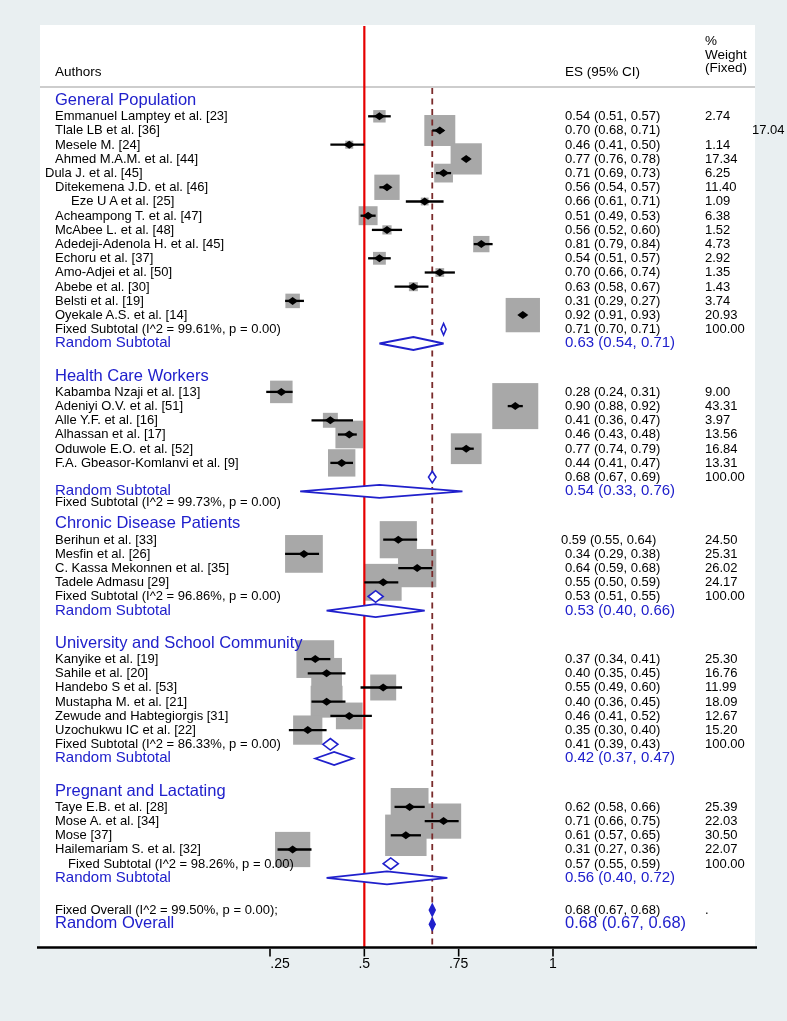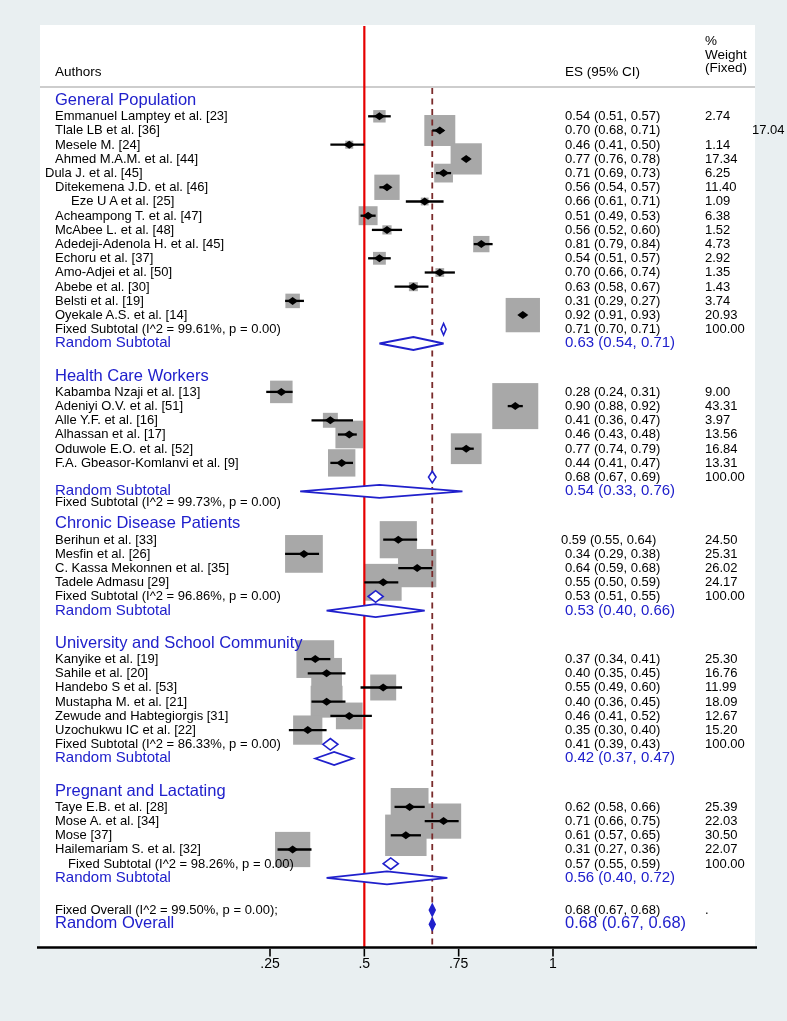--- a/index.html
+++ b/index.html
@@ -320,18 +320,18 @@
       <div class="rowtxt" style="left: 705px; top: 856.6px;">100.00</div>
       <div class="rowtxt blue md" style="left: 55px; top: 869.8px;">Random Subtotal</div>
       <div class="rowtxt blue md" style="left: 565px; top: 869.8px;">0.56 (0.40, 0.72)</div>
       <div class="rowtxt" style="left: 55px; top: 903px;">Fixed Overall  (I^2 = 99.50%, p = 0.00);</div>
       <div class="rowtxt" style="left: 565px; top: 903px;">0.68 (0.67, 0.68)</div>
       <div class="rowtxt" style="left: 705px; top: 903px;">.</div>
       <div class="rowtxt blue lg" style="left: 55px; top: 915.2px;">Random Overall</div>
       <div class="rowtxt blue lg" style="left: 565px; top: 915.2px;">0.68 (0.67, 0.68)</div>
     </div>
   <div id="ticklabels">
-      <div class="rowtxt tick" style="left: 270px;">.25</div>
+      <div class="rowtxt tick" style="left: 280px;">.25</div>
       <div class="rowtxt tick" style="left: 364.333px;">.5</div>
       <div class="rowtxt tick" style="left: 458.667px;">.75</div>
       <div class="rowtxt tick" style="left: 553px;">1</div>
     </div>
 </div>
 
 </body></html>

